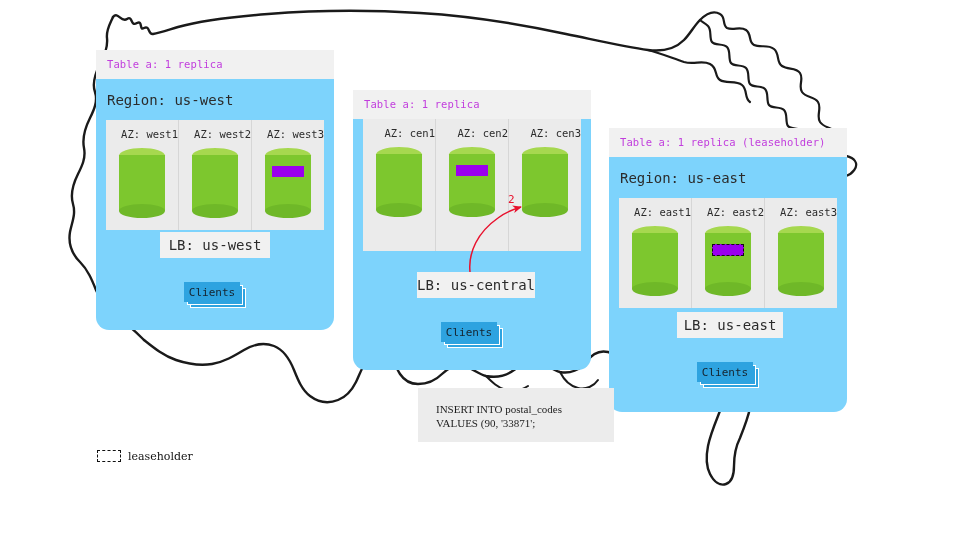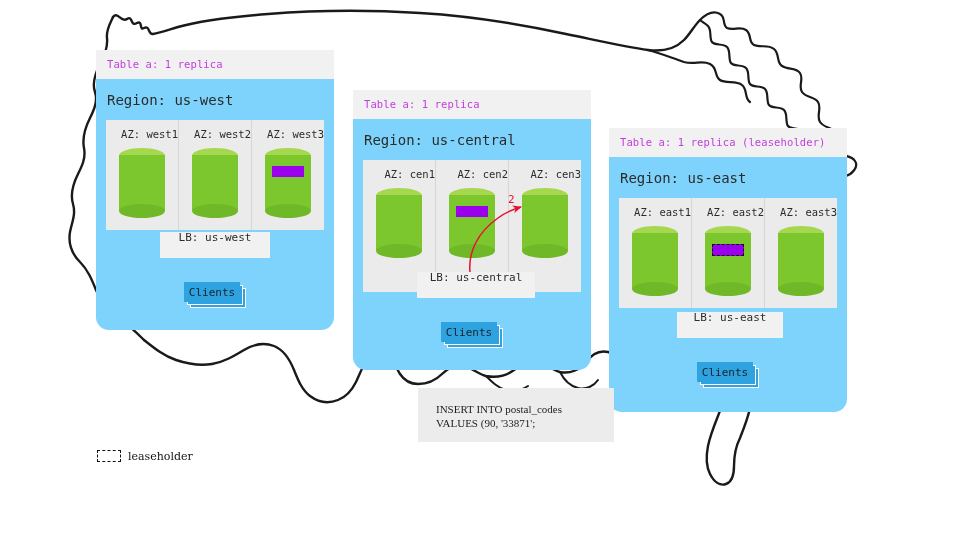--- a/index.html
+++ b/index.html
@@ -73,24 +73,24 @@
     position:absolute;
     background:#9a00ee;
     z-index:3;
   }
   .chunk.lease{border:1.5px dashed #111111;box-sizing:border-box;}
 
   
   .lb{
     position:absolute;
     background:#f1f1f1;
-    font-size:11px;
+    font-size:14px;
     color:#2b2b2b;
     line-height:1;
-    display:flex;justify-content:center;
+    display:flex;align-items:center;justify-content:center;
     white-space:nowrap;
     z-index:6;
   }
 
   
   .clients{position:absolute;z-index:6;padding-left:20px;}
   .clients .sheet{
     position:absolute;
     background:#2ea3e0;
     border:1px solid #ffffff;
@@ -262,21 +262,20 @@
       <div class="sheet" style="left:6px;top:6px;width:56px;height:20px;"></div>
       <div class="sheet" style="left:3px;top:3px;width:56px;height:20px;"></div>
       <div class="face" style="width:56px;height:20px;">
         <span>Clients</span>
       </div>
     </div>
   </div>
 
   <div class="region" id="region-central" style="left:353px;top:90px;width:238px;height:280px;">
     <div class="hdr">Table a: 1 replica</div>
-    <div class="rname">Region: us-central</div>
 
     <div class="azwrap" style="height:132px;">
       <div class="az">
         <span class="azlabel">AZ: cen1</span>
         <div class="cyl" style="width:46px;height:70px;">
           <div class="cap" style="height:15px;"></div>
           <div class="body" style="top:7px;bottom:7px;"></div>
           <div class="foot" style="height:14px;"></div>
         </div>
       </div>

